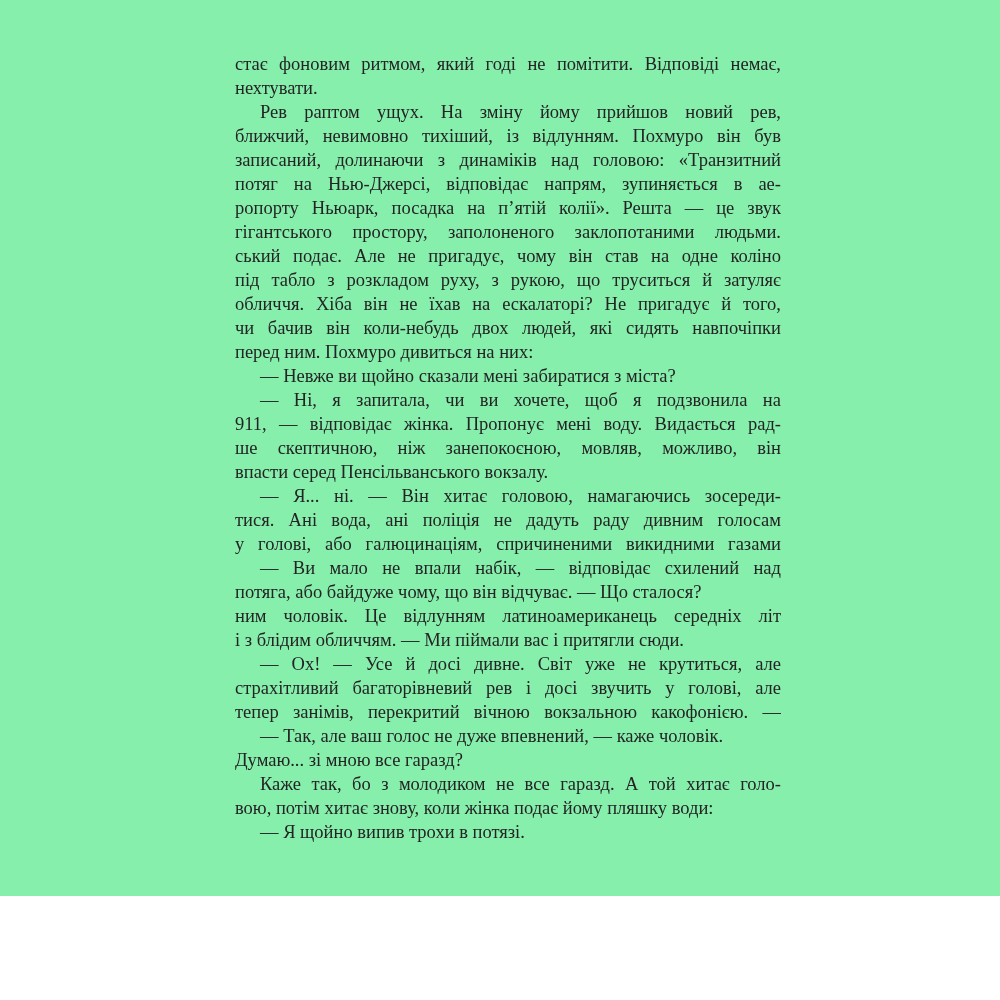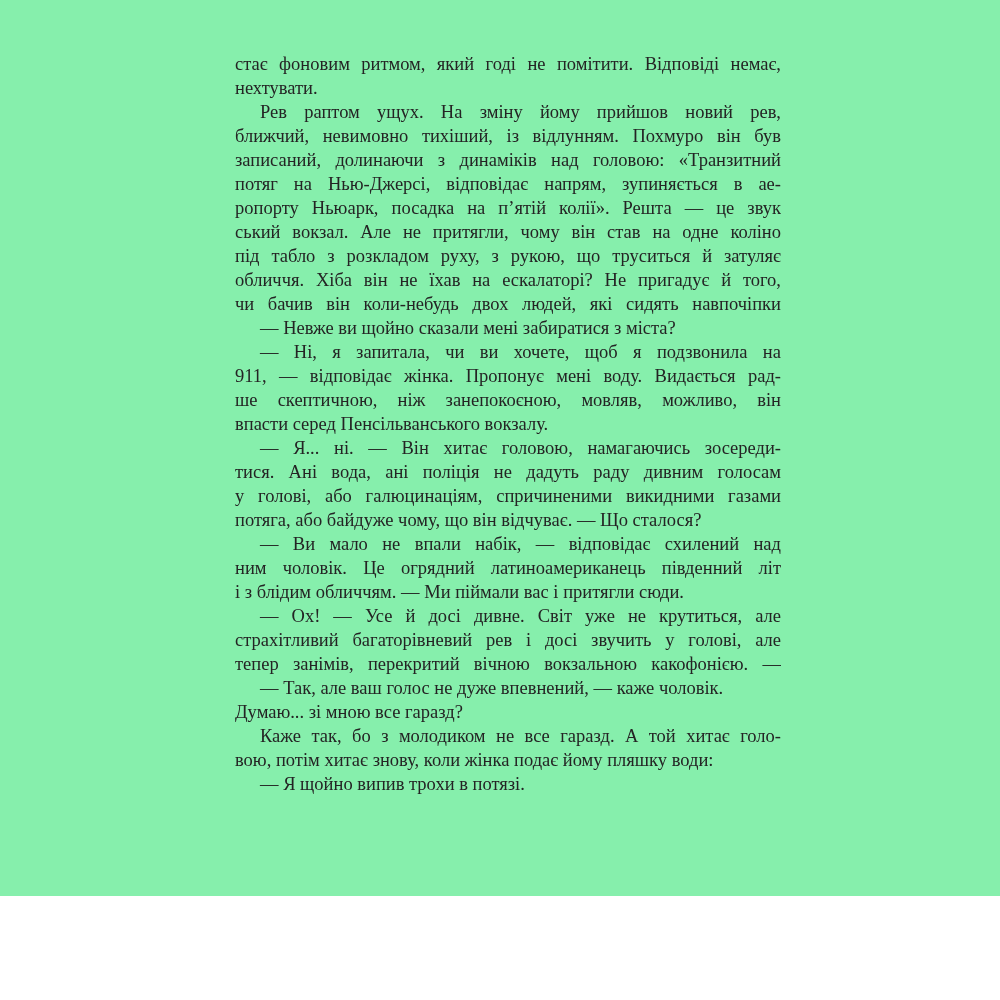--- a/index.html
+++ b/index.html
@@ -51,35 +51,37 @@
 
 <div class="page">
   <div class="text-block">
       <div class="line para-first">стає фоновим ритмом, який годі не помітити. Відповіді немає,</div>
       <div class="line para-last">нехтувати.</div>
       <div class="line para-first indented">Рев раптом ущух. На зміну йому прийшов новий рев,</div>
       <div class="line">ближчий, невимовно тихіший, із відлунням. Похмуро він був</div>
       <div class="line">записаний, долинаючи з динаміків над головою: «Транзитний</div>
       <div class="line">потяг на Нью-Джерсі, відповідає напрям, зупиняється в ае-</div>
       <div class="line">ропорту Ньюарк, посадка на п’ятій колії». Решта — це звук</div>
-      <div class="line">ський вокзал. Але не притягли, чому він став на одне коліно</div>
+      <div class="line">гігантського простору, заполоненого заклопотаними людьми.</div>
+      <div class="line">ський подає. Але не пригадує, чому він став на одне коліно</div>
       <div class="line">під табло з розкладом руху, з рукою, що труситься й затуляє</div>
       <div class="line">обличчя. Хіба він не їхав на ескалаторі? Не пригадує й того,</div>
       <div class="line">чи бачив він коли-небудь двох людей, які сидять навпочіпки</div>
+      <div class="line para-last">перед ним. Похмуро дивиться на них:</div>
       <div class="line para-first indented para-last">— Невже ви щойно сказали мені забиратися з міста?</div>
       <div class="line para-first indented">— Ні, я запитала, чи ви хочете, щоб я подзвонила на</div>
       <div class="line">911, — відповідає жінка. Пропонує мені воду. Видається рад-</div>
       <div class="line">ше скептичною, ніж занепокоєною, мовляв, можливо, він</div>
       <div class="line para-last">впасти серед Пенсільванського вокзалу.</div>
       <div class="line para-first indented">— Я... ні. — Він хитає головою, намагаючись зосереди-</div>
       <div class="line">тися. Ані вода, ані поліція не дадуть раду дивним голосам</div>
       <div class="line">у голові, або галюцинаціям, спричиненими викидними газами</div>
+      <div class="line para-first indented">— Ви мало не впали набік, — відповідає схилений над</div>
       <div class="line para-last">потяга, або байдуже чому, що він відчуває. — Що сталося?</div>
-      <div class="line para-first indented">— Ви мало не впали набік, — відповідає схилений над</div>
-      <div class="line">ним чоловік. Це огрядний латиноамериканець південний літ</div>
+      <div class="line">ним чоловік. Це відлунням латиноамериканець середніх літ</div>
       <div class="line para-last">і з блідим обличчям. — Ми піймали вас і притягли сюди.</div>
       <div class="line para-first indented">— Ох! — Усе й досі дивне. Світ уже не крутиться, але</div>
       <div class="line">страхітливий багаторівневий рев і досі звучить у голові, але</div>
       <div class="line">тепер занімів, перекритий вічною вокзальною какофонією. —</div>
       <div class="line para-first indented para-last">— Так, але ваш голос не дуже впевнений, — каже чоловік.</div>
       <div class="line para-last">Думаю... зі мною все гаразд?</div>
       <div class="line para-first indented">Каже так, бо з молодиком не все гаразд. А той хитає голо-</div>
       <div class="line para-last">вою, потім хитає знову, коли жінка подає йому пляшку води:</div>
       <div class="line para-first indented para-last">— Я щойно випив трохи в потязі.</div>
     </div>

